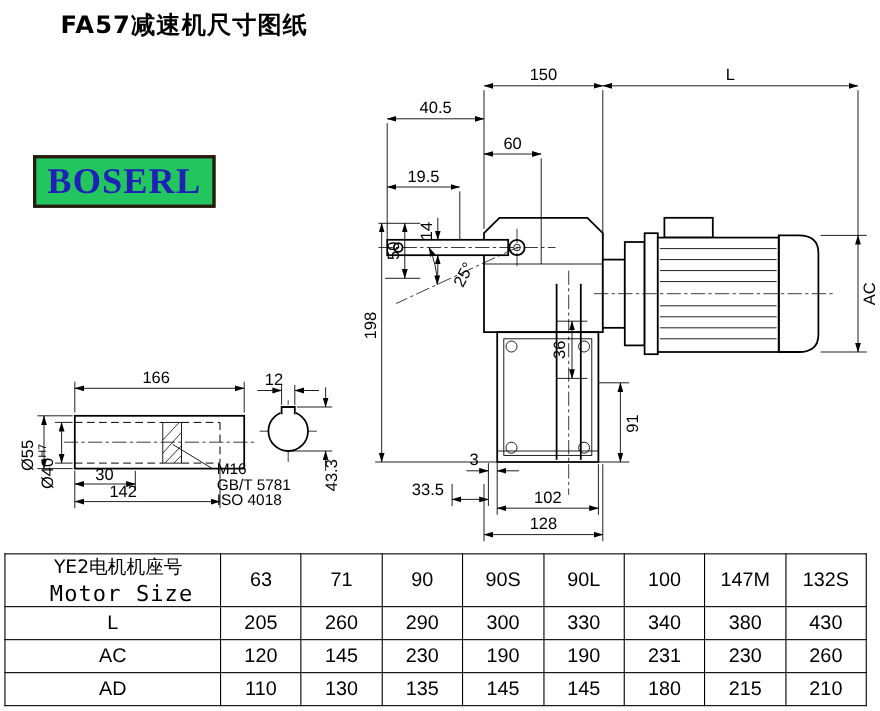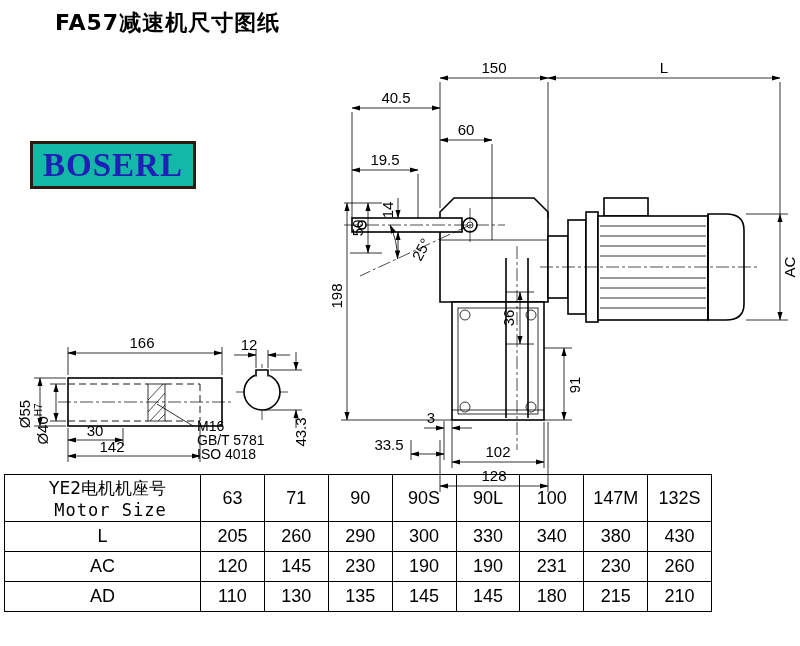--- a/index.html
+++ b/index.html
@@ -1,39 +1,39 @@
 <!DOCTYPE html>
 <html><head>
 <meta charset="utf-8">
 <style>
   html,body{margin:0;padding:0;background:#fff;}
   .page{position:relative;width:800px;height:646px;background:#fff;overflow:hidden;
         font-family:"Liberation Sans",sans-serif;color:#000;}
   .title{position:absolute;left:55px;top:8px;font-size:22px;font-weight:bold;
          font-family:"DejaVu Sans",sans-serif;letter-spacing:1px;white-space:nowrap;}
   .logo{position:absolute;left:30px;top:141px;width:160px;height:42px;border:3px solid #2a1a10;
-        display:flex;align-items:center;justify-content:center;background:#14b8a6;}
+        display:flex;align-items:center;justify-content:center;background:#22c55e;}
   .logo-text{font-family:"Liberation Serif",serif;font-weight:bold;font-size:33px;
              color:#2020b8;letter-spacing:1px;line-height:1;}
   svg.drawing{position:absolute;left:0;top:0;}
   .obj{stroke:#000;stroke-width:1.6;fill:none;}
   .objf{stroke:#000;stroke-width:1.6;fill:#fff;}
   .thin{stroke:#000;stroke-width:0.8;fill:none;}
   .cl{stroke:#000;stroke-width:0.7;fill:none;stroke-dasharray:13 3 3 3;}
   .hid{stroke:#000;stroke-width:0.9;fill:none;stroke-dasharray:7 4;}
   .hatch line{stroke:#000;stroke-width:0.7;}
   .dt{font-family:"Liberation Sans",sans-serif;font-size:15px;fill:#000;text-anchor:middle;}
   .dts{font-family:"Liberation Sans",sans-serif;font-size:14px;fill:#000;text-anchor:start;}
-  table.spec{position:absolute;left:4px;top:474px;width:708px;border-collapse:collapse;table-layout:fixed;}
+  table.spec{position:absolute;left:4px;top:503px;width:784px;border-collapse:collapse;table-layout:fixed;}
   table.spec td{border:1.6px solid #000;text-align:center;font-size:18px;padding:0;height:29px;
                 font-family:"Liberation Sans",sans-serif;}
   table.spec tr.head td{height:46px;}
   td.label-cell{text-align:left;vertical-align:middle;}
   .cn{font-size:17px;padding-left:10px;font-family:"DejaVu Sans",sans-serif;}
-  .en{font-size:17px;padding-left:16px;font-family:"DejaVu Sans Mono",monospace;letter-spacing:1px;}
+  .en{font-size:20px;padding-left:16px;font-family:"DejaVu Sans Mono",monospace;letter-spacing:1px;}
 </style>
 </head>
 <body>
 
 <div class="page">
 
   <div class="title">FA57减速机尺寸图纸</div>
 
   <div class="logo">
     <span class="logo-text">BOSERL</span>

